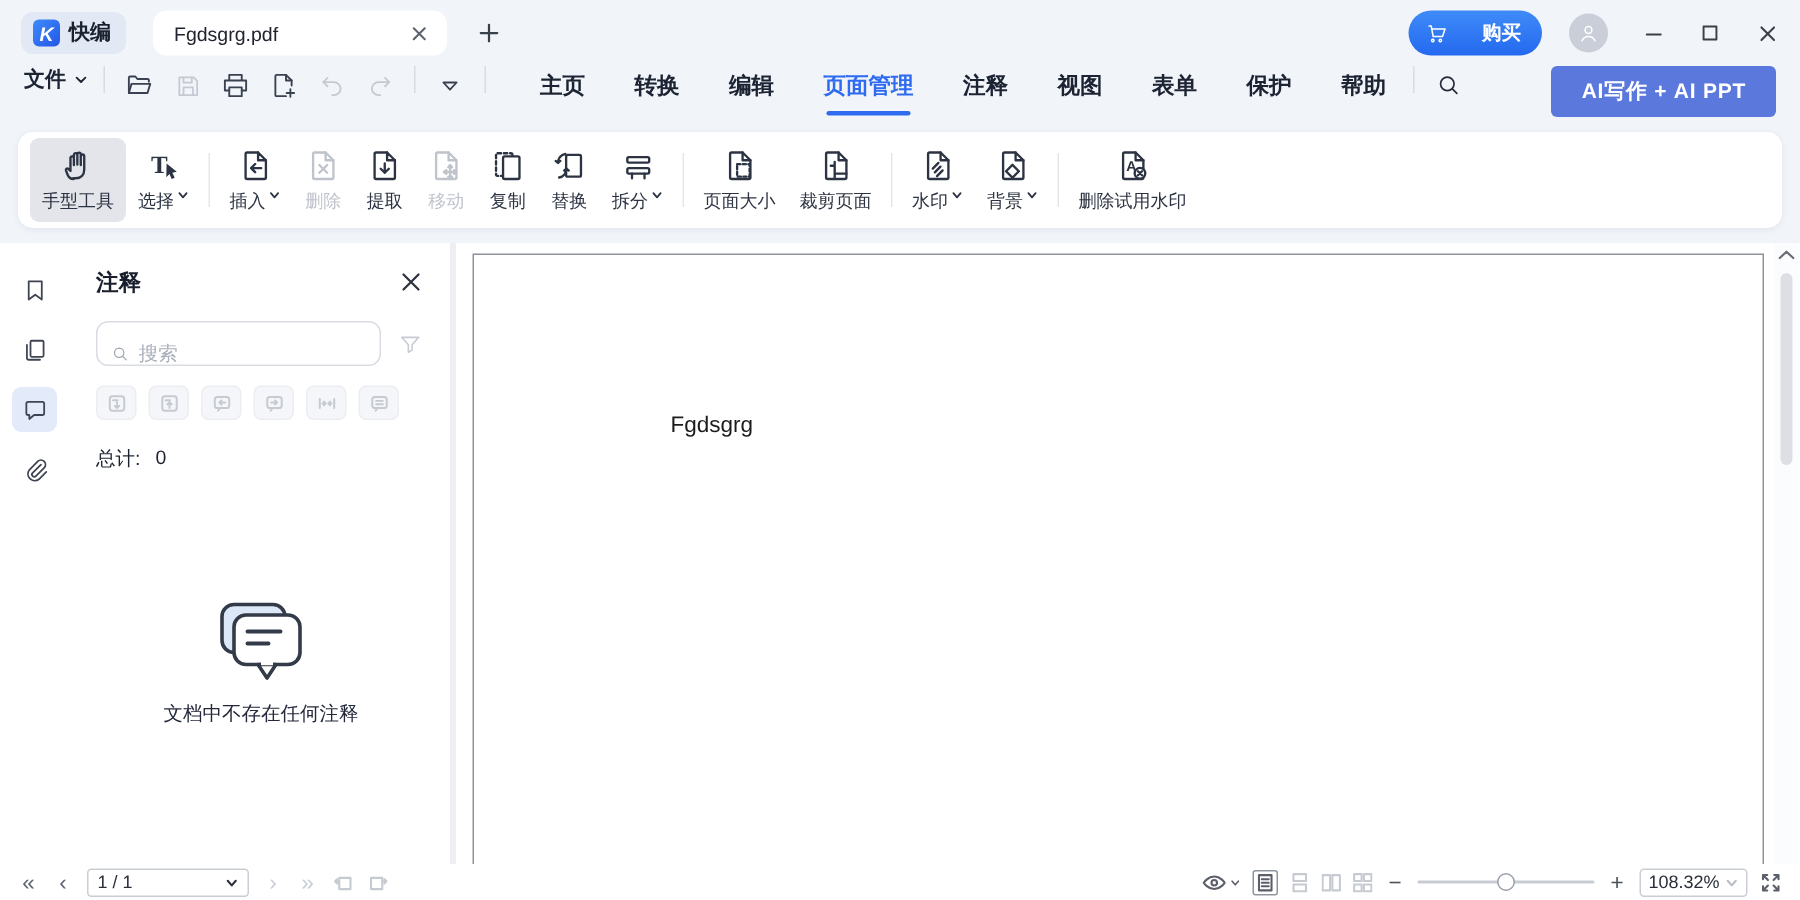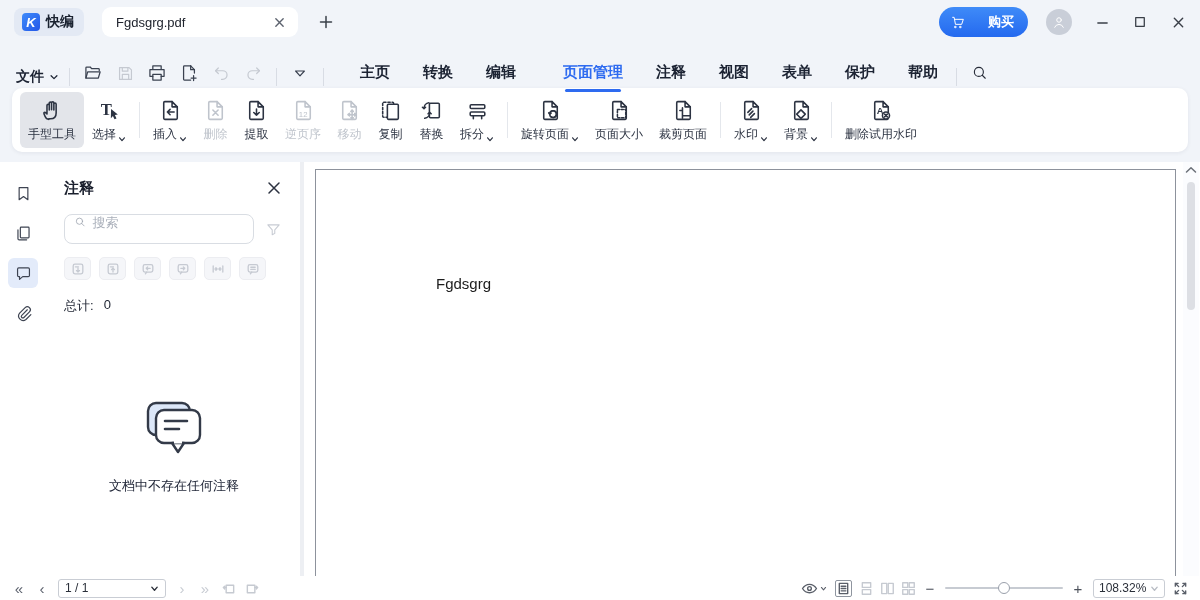--- a/index.html
+++ b/index.html
@@ -17,65 +17,65 @@
   .tab { background:#fff; border-radius:9px; height:30px; display:flex; align-items:center; justify-content:space-between; padding:0 10px 0 14px; width:196px; margin-left:18px; font-size:13px; color:#20242e; }
   .tab-close { color:#5c626e; width:18px; height:18px; display:flex; align-items:center; justify-content:center; border-radius:4px; }
   .newtab { margin-left:16px; font-size:19px; color:#3a4049; width:24px; height:24px; display:flex; align-items:center; justify-content:center; }
   .tb-spacer { flex:1; }
   .buy-btn { display:flex; align-items:center; gap:22px; background:linear-gradient(180deg,var(--buyblue1,#3f8bf8),var(--buyblue2,#2469ef)); color:#fff; font-size:13px; font-weight:bold; border-radius:15px; padding:6px 14px 6px 11px; }
   .avatar { width:26px; height:26px; border-radius:50%; background:#c9ced8; margin-left:18px; display:flex; align-items:center; justify-content:center; color:#fff; }
   .winbtns { display:flex; gap:22px; margin-left:22px; color:#3a3f48; }
   .winbtn { width:16px; height:16px; display:flex; align-items:center; justify-content:center; }
 
   
-  .menubar { height:42px; display:flex; align-items:flex-end; padding:0 16px; flex:none; font-size:14px; }
+  .menubar { height:42px; display:flex; align-items:flex-start; padding:0 16px; flex:none; font-size:14px; }
   .file-menu { display:flex; align-items:center; gap:5px; font-weight:bold; color:#1c2333; }
   .mdiv { width:1px; height:18px; background:#d8dce4; margin:0 10px; }
   .micon { width:26px; height:26px; display:flex; align-items:center; justify-content:center; color:#3a4150; }
   .micon.disabled { color:#c5c9d1; }
   .micons { display:flex; gap:6px; }
   .mainmenu { display:flex; gap:33px; margin-left:26px; font-size:15px; font-weight:bold; color:#1c2333; }
   .mitem { position:relative; padding:4px 0; cursor:default; white-space:nowrap; }
-  .mitem.active { color:var(--accent,#2e6bf0);margin-left:14px; }
+  .mitem.active { color:var(--accent,#2e6bf0); }
   .mitem.active::after { content:""; position:absolute; left:2px; right:2px; bottom:-6px; height:3px; border-radius:2px; background:var(--accent,#2e6bf0); }
   .search-btn { width:26px; height:26px; display:flex; align-items:center; justify-content:center; color:#262b38; }
   .ai-btn { margin-left:auto; background:var(--aiblue,#5b78dd); color:#fff; font-size:14px; font-weight:bold; border-radius:4px; padding:8px 20px; letter-spacing:.5px; white-space:nowrap; }
 
   
   .toolbar-wrap { padding:2px 12px 10px; flex:none; }
   .toolbar-card { background:#fff; border-radius:10px; height:64px; display:flex; align-items:center; padding:0 8px; box-shadow:0 1px 4px rgba(25,35,60,.07); }
   .titem { display:flex; flex-direction:column; align-items:center; justify-content:center; gap:3px; padding:5px 8px; border-radius:6px; height:56px; color:#2c3342; font-size:12px; white-space:nowrap; cursor:default; }
-  .titem .lbl-row { display:flex; align-items:flex-end; gap:2px; }
+  .titem .lbl-row { display:flex; align-items:flex-start; gap:2px; }
   .titem.selected { background:#e3e5ea; }
   .titem.disabled { color:#bfc4cc; }
   .tdiv { width:1px; height:36px; background:#e4e7ec; margin:0 5px; flex:none; }
   .caret { display:block; }
 
   
   .main { flex:1; display:flex; background:#fff; min-height:0; position:relative; }
   .rail { width:46px; display:flex; flex-direction:column; align-items:center; padding-top:16px; gap:10px; flex:none; }
   .rail-btn { width:30px; height:30px; border-radius:6px; display:flex; align-items:center; justify-content:center; color:#3e4452; }
   .rail-btn.selected { background:#e3ebfa; }
   .panel { width:258px; flex:none; border-right:4px solid #edeff3; display:flex; flex-direction:column; padding:16px 16px 0 18px; }
   .panel-head { display:flex; align-items:center; justify-content:space-between; font-size:15px; font-weight:bold; color:#1a1f2d; }
   .panel-close { color:#2c3240; width:20px; height:20px; display:flex; align-items:center; justify-content:center; }
   .search-row { margin-top:16px; display:flex; align-items:center; gap:8px; }
-  .search-box { flex:1; height:30px; border:1px solid #d9dde3; border-radius:8px; display:flex; align-items:flex-start; gap:6px; padding:0 9px; background:#fff; color:#9aa1ac; }
+  .search-box { flex:1; height:30px; border:1px solid #d9dde3; border-radius:8px; display:flex; align-items:flex-end; gap:6px; padding:0 9px; background:#fff; color:#9aa1ac; }
   .search-box input { border:none; outline:none; width:100%; font-size:13px; font-family:inherit; color:#333; background:transparent; }
   .search-box input::placeholder { color:#a8aeb9; }
   .funnel-btn { color:#c7cbd3; width:22px; height:22px; display:flex; align-items:center; justify-content:center; }
   .mini-row { margin-top:13px; display:flex; gap:8px; }
   .mini-btn { width:27px; height:23px; background:#f5f6f9; border:1px solid #ecedf1; border-radius:5px; display:flex; align-items:center; justify-content:center; color:#c6cad2; }
   .total-row { margin-top:17px; font-size:13px; color:#1c2230; display:flex; gap:10px; }
-  .empty { margin-top:84px; display:flex; flex-direction:column; align-items:center; gap:20px; }
+  .empty { margin-top:84px; display:flex; flex-direction:column; align-items:center; gap:10px; }
   .empty-text { font-size:13px; color:#23293a; }
 
   .viewer { flex:1; position:relative; overflow:hidden; background:#fff; }
   .page { position:absolute; left:11px; top:7px; right:24px; bottom:-4px; background:#fff; border:1px solid #8d929c; }
-  .page-text { position:absolute; left:120px; top:105px; font-size:15px; color:#1c1c1c; }
+  .page-text { position:absolute; left:131px; top:105px; font-size:15px; color:#1c1c1c; }
   .vscroll { position:absolute; top:0; right:1px; width:16px; height:100%; display:flex; flex-direction:column; align-items:center; background:#fbfcfe; }
   .vs-up { color:#6b7078; margin-top:4px; }
   .vs-thumb { width:8px; height:128px; border-radius:4px; background:#dddfe4; margin-top:8px; }
 
   
   .statusbar { height:24px; background:#fff; display:flex; align-items:center; padding:0 12px; flex:none; font-size:13px; color:#4c515b; }
   .sb-left, .sb-right { display:flex; align-items:center; gap:9px; }
   .sb-right { margin-left:auto; gap:8px; }
   .chv { font-size:15px; width:14px; text-align:center; color:#5d626e; }
   .chv.dis { color:#c8ccd3; }
@@ -210,20 +210,21 @@
       <span class="mitem">保护</span>
       <span class="mitem">帮助</span>
     </div>
     <div class="mdiv" style="margin-left:18px;"></div>
     <span class="search-btn">
       <svg class="ic" width="18" height="18" viewBox="0 0 24 24">
           <circle cx="10.5" cy="10.5" r="6"></circle>
           <path d="M15 15l4 4"></path>
         </svg>
     </span>
+    <div class="ai-btn">AI写作 + AI PPT</div>
   </div>
 
   <div class="toolbar-wrap">
     <div class="toolbar-card">
 
       <div class="titem selected">
         <svg class="ic" width="25" height="25" viewBox="0 0 24 24">
             <path d="M8.6 20.5c-2 0-3.1-1.1-3.8-2.9l-1-2.6c-.3-.9.8-1.6 1.5-1l1.4 1.3V7.1a1.1 1.1 0 0 1 2.2 0v4.4M8.9 6.4V5a1.1 1.1 0 0 1 2.2 0v6.2m0-6.5a1.1 1.1 0 0 1 2.2 0v6.8m0-5.6a1.1 1.1 0 0 1 2.2 0v8.5c0 3.4-2 5.6-5.4 5.6H8.6"></path>
           </svg>
         <span class="lbl-row">
@@ -275,30 +276,20 @@
         <svg class="ic" width="25" height="25" viewBox="0 0 24 24">
             <path d="M13.5 3.5h-7a1 1 0 0 0-1 1v15a1 1 0 0 0 1 1h11a1 1 0 0 0 1-1V8.5"></path>
             <path d="M13.5 3.5L18.5 8.5M13.5 3.5V8.5h5"></path>
             <path d="M12 10.5v6m0 0l-2.6-2.6M12 16.5l2.6-2.6"></path>
           </svg>
         <span class="lbl-row">
             <span>提取</span>
           </span>
       </div>
 
-      <div class="titem disabled">
-        <svg class="ic" width="25" height="25" viewBox="0 0 24 24">
-            <path d="M13.5 3.5h-7a1 1 0 0 0-1 1v15a1 1 0 0 0 1 1h11a1 1 0 0 0 1-1V8.5"></path>
-            <path d="M13.5 3.5V8.5h5z"></path>
-            <text x="7.5" y="18" font-size="7.5" font-family="'Liberation Sans',sans-serif">12</text>
-          </svg>
-        <span class="lbl-row">
-            <span>逆页序</span>
-          </span>
-      </div>
 
       <div class="titem disabled">
         <svg class="ic" width="25" height="25" viewBox="0 0 24 24">
             <path d="M13.5 3.5h-7a1 1 0 0 0-1 1v15a1 1 0 0 0 1 1h11a1 1 0 0 0 1-1V8.5"></path>
             <path d="M13.5 3.5V8.5h5z"></path>
             <path d="M14.5 12.5v7m-3.5-3.5h7M14.5 11.5l-1.2 1.5h2.4zM14.5 20.5l-1.2-1.5h2.4zM10.5 16l1.5-1.2v2.4zM18.5 16l-1.5-1.2v2.4z"></path>
           </svg>
         <span class="lbl-row">
             <span>移动</span>
           </span>
@@ -334,34 +325,20 @@
         <span class="lbl-row">
             <span>拆分</span>
           <svg class="ic caret" width="8" height="8" viewBox="0 0 10 10">
               <path d="M2 3.5L5 7l3-3.5"></path>
             </svg>
           </span>
       </div>
 
       <div class="tdiv"></div>
 
-      <div class="titem">
-        <svg class="ic" width="25" height="25" viewBox="0 0 24 24">
-            <path d="M13.5 3.5h-7a1 1 0 0 0-1 1v15a1 1 0 0 0 1 1h11a1 1 0 0 0 1-1V8.5"></path>
-            <path d="M13.5 3.5V8.5h5z"></path>
-            <circle cx="14.5" cy="15.5" r="3.2" fill="#fff"></circle>
-            <path d="M11.3 15.5a3.2 3.2 0 1 1 1 2.3m-1-2.3-1-1.2m1 1.2 1.3-1"></path>
-          </svg>
-        <span class="lbl-row">
-            <span>旋转页面</span>
-          <svg class="ic caret" width="8" height="8" viewBox="0 0 10 10">
-              <path d="M2 3.5L5 7l3-3.5"></path>
-            </svg>
-          </span>
-      </div>
 
       <div class="titem">
         <svg class="ic" width="25" height="25" viewBox="0 0 24 24">
             <path d="M13.5 3.5h-7a1 1 0 0 0-1 1v15a1 1 0 0 0 1 1h11a1 1 0 0 0 1-1V8.5"></path>
             <path d="M13.5 3.5V8.5h5z"></path>
             <rect x="10" y="11" width="8" height="8" fill="#fff" stroke-dasharray="2 1.6"></rect>
           </svg>
         <span class="lbl-row">
             <span>页面大小</span>
           </span>

